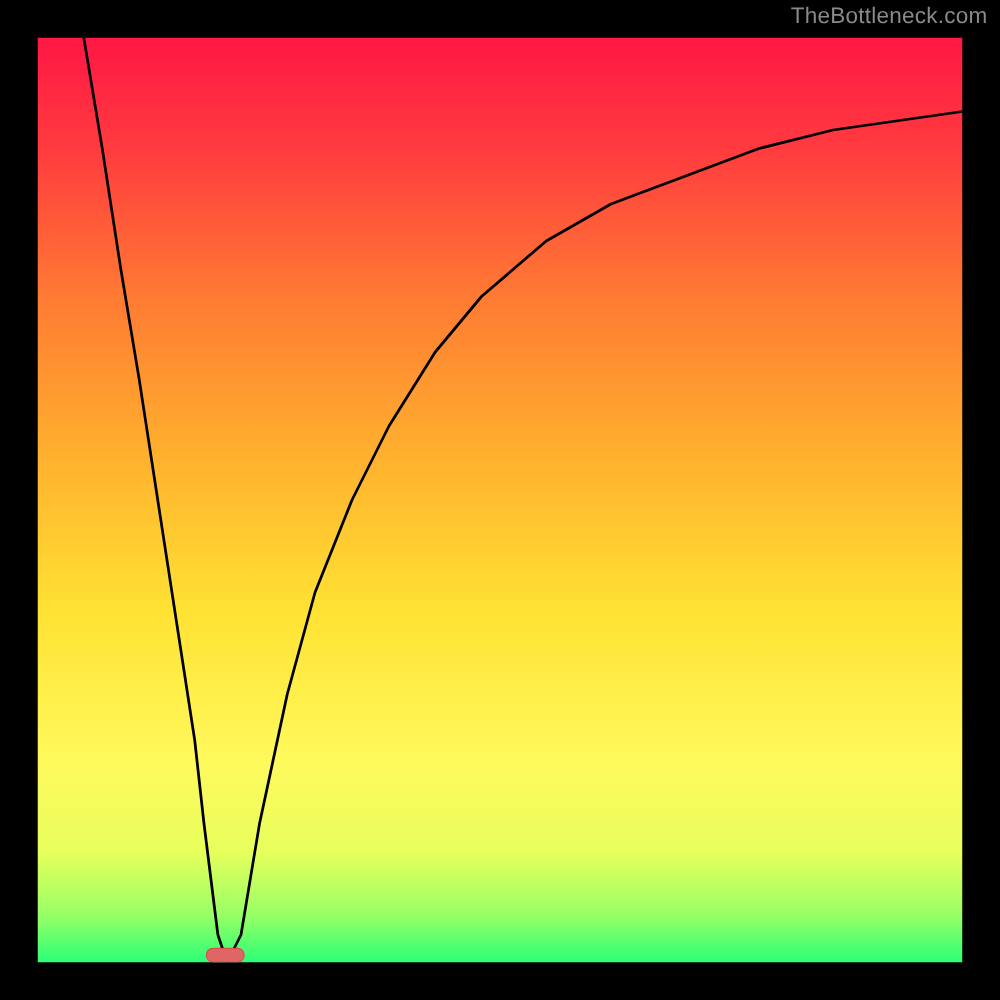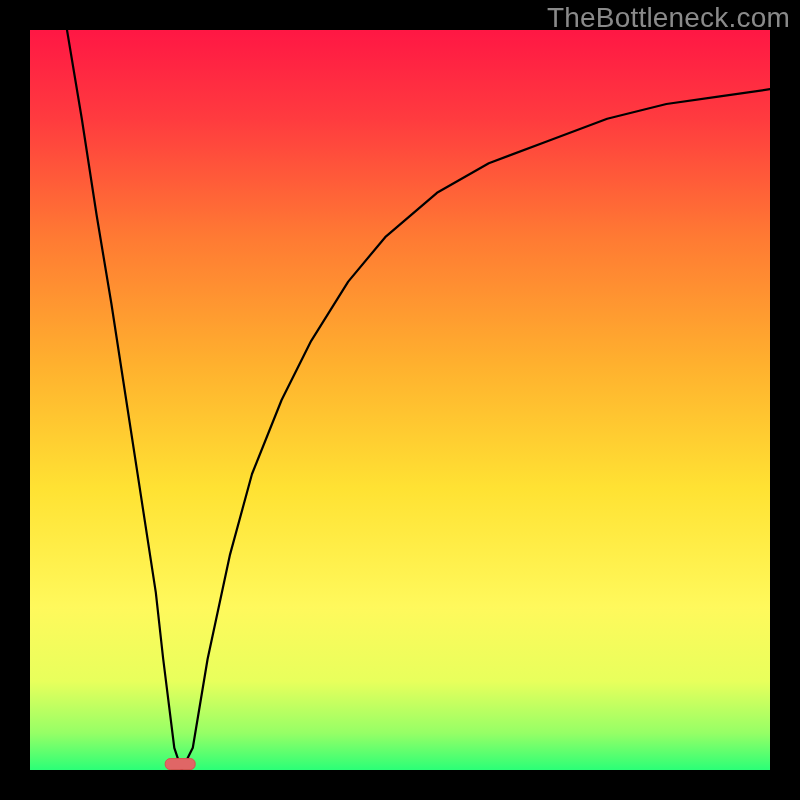--- a/index.html
+++ b/index.html
@@ -15,21 +15,21 @@
     position: relative;
     width: 800px;
     height: 800px;
     background: #000;
   }
   .watermark {
     position: absolute;
     top: 2px;
     right: 10px;
     color: #8a8a8a;
-    font-size: 28px;
+    font-size: 18px;
     letter-spacing: 0.2px;
     z-index: 20;
   }
   .plot-area {
     position: absolute;
     left: 30px;
     top: 30px;
     width: 740px;
     height: 740px;
     overflow: visible;

